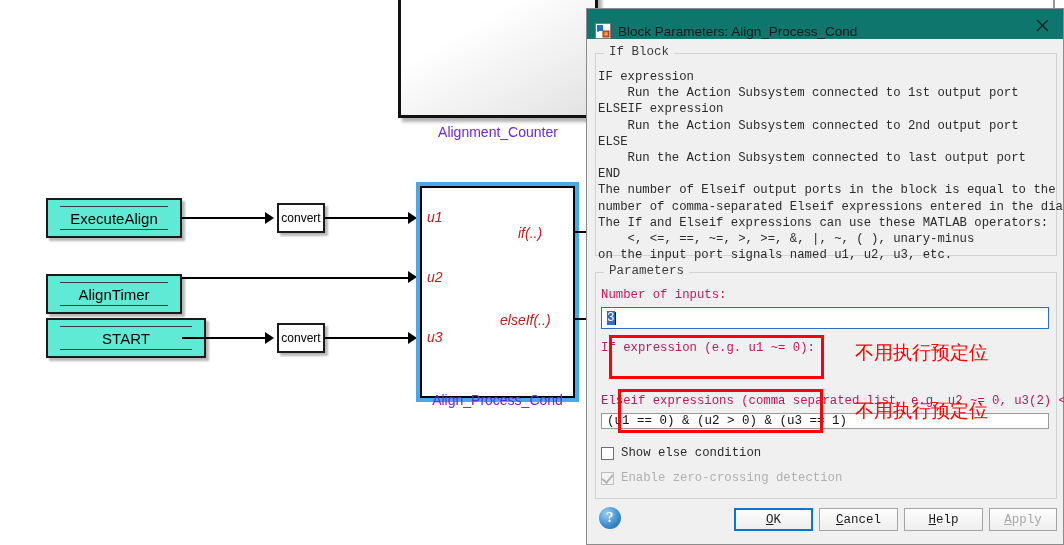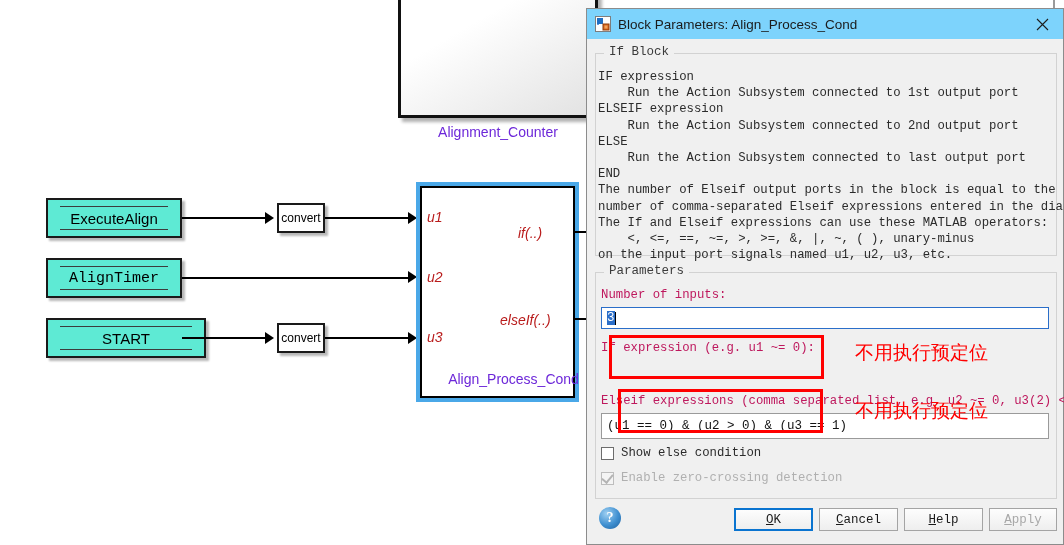--- a/index.html
+++ b/index.html
@@ -111,23 +111,23 @@
     position: absolute;
     left: 586px; top: 8px;
     width: 478px; height: 537px;
     background: #f0f0f0;
     border: 1px solid #8c8c8c;
     box-sizing: border-box;
     font-family: "Liberation Sans", sans-serif;
   }
   #titlebar {
     height: 30px;
-    background: #7dd3fc;
-    display: flex;
-    align-items: center;
+    background: #0f766e;
+    display: flex;
+    align-items: flex-end;
     padding: 0 2px 0 8px;
     box-sizing: border-box;
   }
   #title-icon {
     width: 16px; height: 16px;
     position: relative;
     flex: 0 0 auto;
     margin-right: 7px;
   }
   #title-text {
@@ -297,21 +297,21 @@
 
   <div class="sl-subsys" style="left:398px; top:-8px; width:200px; height:126px;"></div>
   <div class="sl-label" style="left:398px; top:124px; width:200px;">Alignment_Counter</div>
 
   <div class="sl-from" style="left:46px; top:198px; width:136px; height:40px;">
     <span class="bar top"></span>
     <span>ExecuteAlign</span>
     <span class="bar bottom"></span>
   </div>
 
-  <div class="sl-from" style="left:46px; top:258px; width:136px; height:40px;font-family:Liberation Mono, monospace;">
+  <div class="sl-from" style="left:46px; top:274px; width:136px; height:40px;">
     <span class="bar top"></span>
     <span>AlignTimer</span>
     <span class="bar bottom"></span>
   </div>
 
   <div class="sl-from" style="left:46px; top:318px; width:160px; height:40px;">
     <span class="bar top"></span>
     <span>START</span>
     <span class="bar bottom"></span>
   </div>
@@ -337,21 +337,21 @@
 
   <div class="wire" style="left:325px; top:337px; width:89px;"></div>
   <div class="arrow" style="left:408px; top:332px;"></div>
 
   <div class="sl-ifblock" style="left:420px; top:186px; width:155px; height:212px;"></div>
   <div class="sl-port" style="left:427px; top:209px;">u1</div>
   <div class="sl-port" style="left:427px; top:269px;">u2</div>
   <div class="sl-port" style="left:427px; top:329px;">u3</div>
   <div class="sl-port" style="left:518px; top:225px;">if(..)</div>
   <div class="sl-port" style="left:500px; top:312px;">elseIf(..)</div>
-  <div class="sl-label" style="left:420px; top:371px; width:155px;margin-left:16px;">Align_Process_Cond</div>
+  <div class="sl-label" style="left:420px; top:392px; width:155px;">Align_Process_Cond</div>
 
   <div class="wire" style="left:575px; top:231px; width:489px;"></div>
   <div class="wire" style="left:575px; top:318px; width:489px;"></div>
   <div class="wire" style="left:1044px; top:426px; width:20px;"></div>
   <div class="wire" style="left:1044px; top:509px; width:20px;"></div>
 
   <div class="canvas-edge" style="left:1053px; top:0px; height:545px;"></div>
 </div>
 
 <div id="dialog">
@@ -394,21 +394,21 @@
 
   <div class="lbl-mono" style="left:14px; top:279px;">Number of inputs:</div>
   <div class="txtfield focused" style="left:14px; top:298px; width:448px; height:22px;">
     <span class="sel-text">3</span>
       <span class="caret"></span>
   </div>
 
   <div class="lbl-mono" style="left:14px; top:332px;">If expression (e.g. u1 ~= 0):</div>
 
   <div class="lbl-mono" style="left:14px; top:385px;">Elseif expressions (comma separated list, e.g. u2 ~= 0, u3(2) &lt; u2):</div>
-  <div class="txtfield" style="left:14px; top:404px; width:448px; height:26px;">
+  <div class="txtfield" style="left:14px; top:404px; width:448px; height:16px;">
     <span>(u1 == 0) &amp; (u2 &gt; 0) &amp; (u3 == 1)</span>
   </div>
 
   <div class="cbrow" style="left:14px; top:437px;">
     <span class="cbox"></span>
     <span style="color:#2b2b2b;">Show else condition</span>
   </div>
 
   <div class="cbrow" style="left:14px; top:462px;">
     <span class="cbox disabled">

